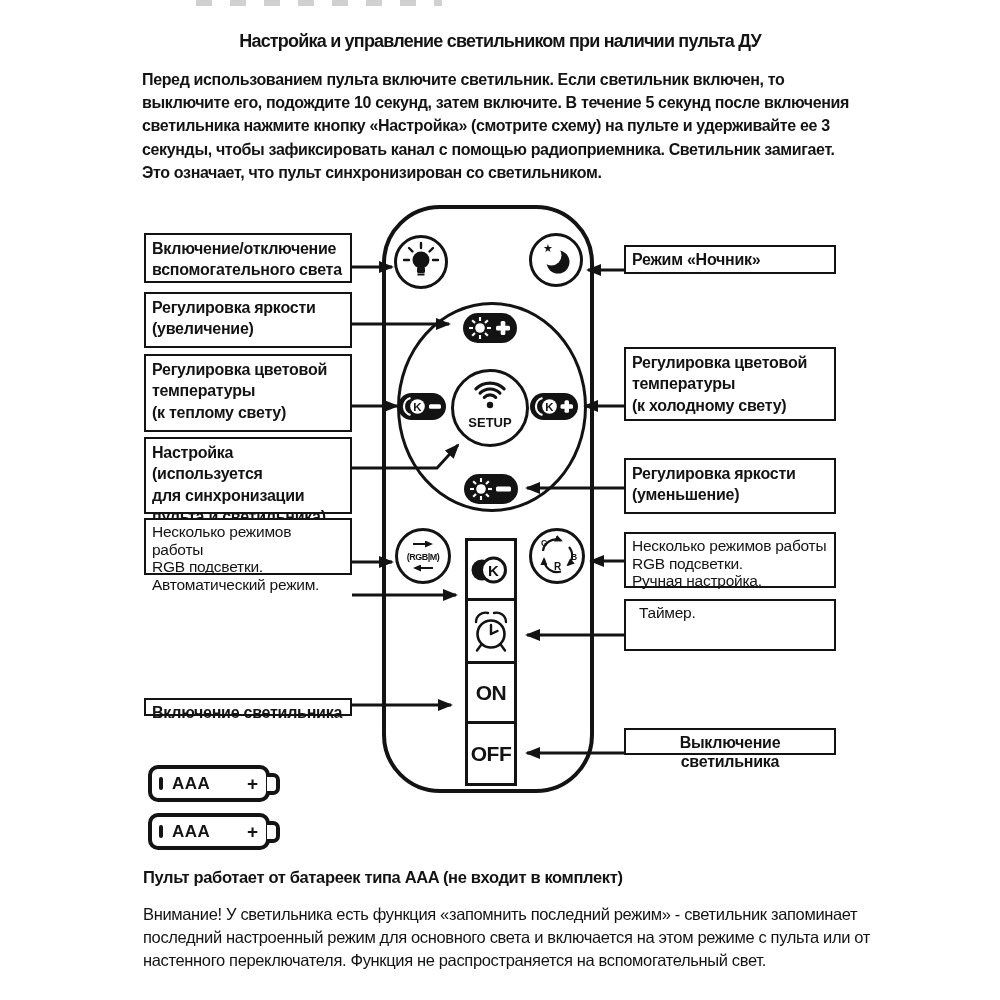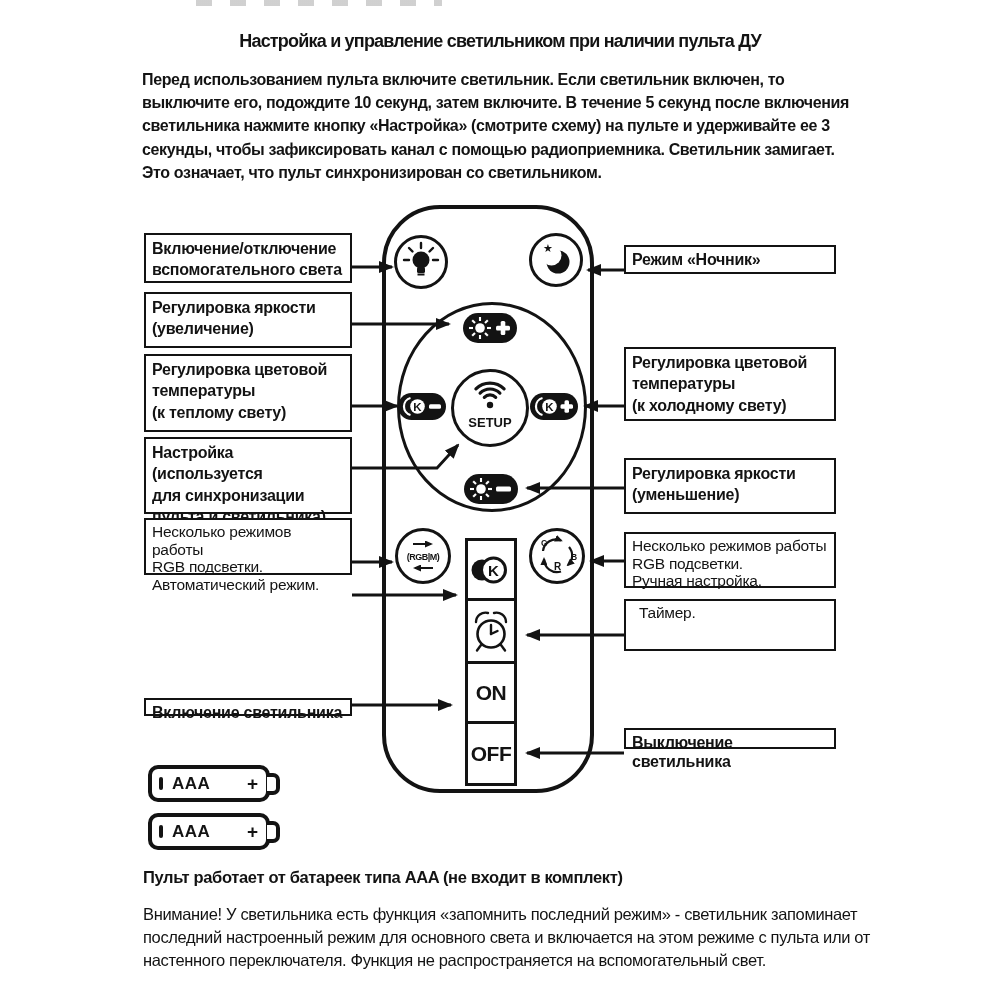--- a/index.html
+++ b/index.html
@@ -78,21 +78,21 @@
   <div class="callout" style="left:624px;top:245px;width:212px;height:29px;line-height:20px;">Режим «Ночник»</div>
   <div class="callout" style="left:624px;top:347px;width:212px;height:74px;">Регулировка цветовой
 температуры
 (к холодному свету)</div>
   <div class="callout" style="left:624px;top:458px;width:212px;height:56px;">Регулировка яркости
 (уменьшение)</div>
   <div class="callout rg" style="left:624px;top:532px;width:212px;height:56px;">Несколько режимов работы
 RGB подсветки.
 Ручная настройка.</div>
   <div class="callout rg" style="left:624px;top:599px;width:212px;height:52px;padding-left:13px;">Таймер.</div>
-  <div class="callout" style="left:624px;top:728px;width:212px;height:21px;line-height:19px;">Выключение светильника</div>
+  <div class="callout" style="left:624px;top:728px;width:212px;height:27px;line-height:19px;text-align:center;">Выключение светильника</div>
 
   <div class="remote">
 
     <div class="cbtn" style="left:8px;top:26px;width:54px;height:54px;">
       <svg width="48" height="48" viewBox="0 0 48 48">
         <g stroke="currentColor" stroke-width="2.4" stroke-linecap="round">
           <line x1="7" y1="22" x2="12" y2="22"></line>
             <line x1="36" y1="22" x2="41" y2="22"></line>
           <line x1="12" y1="10" x2="15.5" y2="13.5"></line>
             <line x1="32.5" y1="13.5" x2="36" y2="10"></line>

